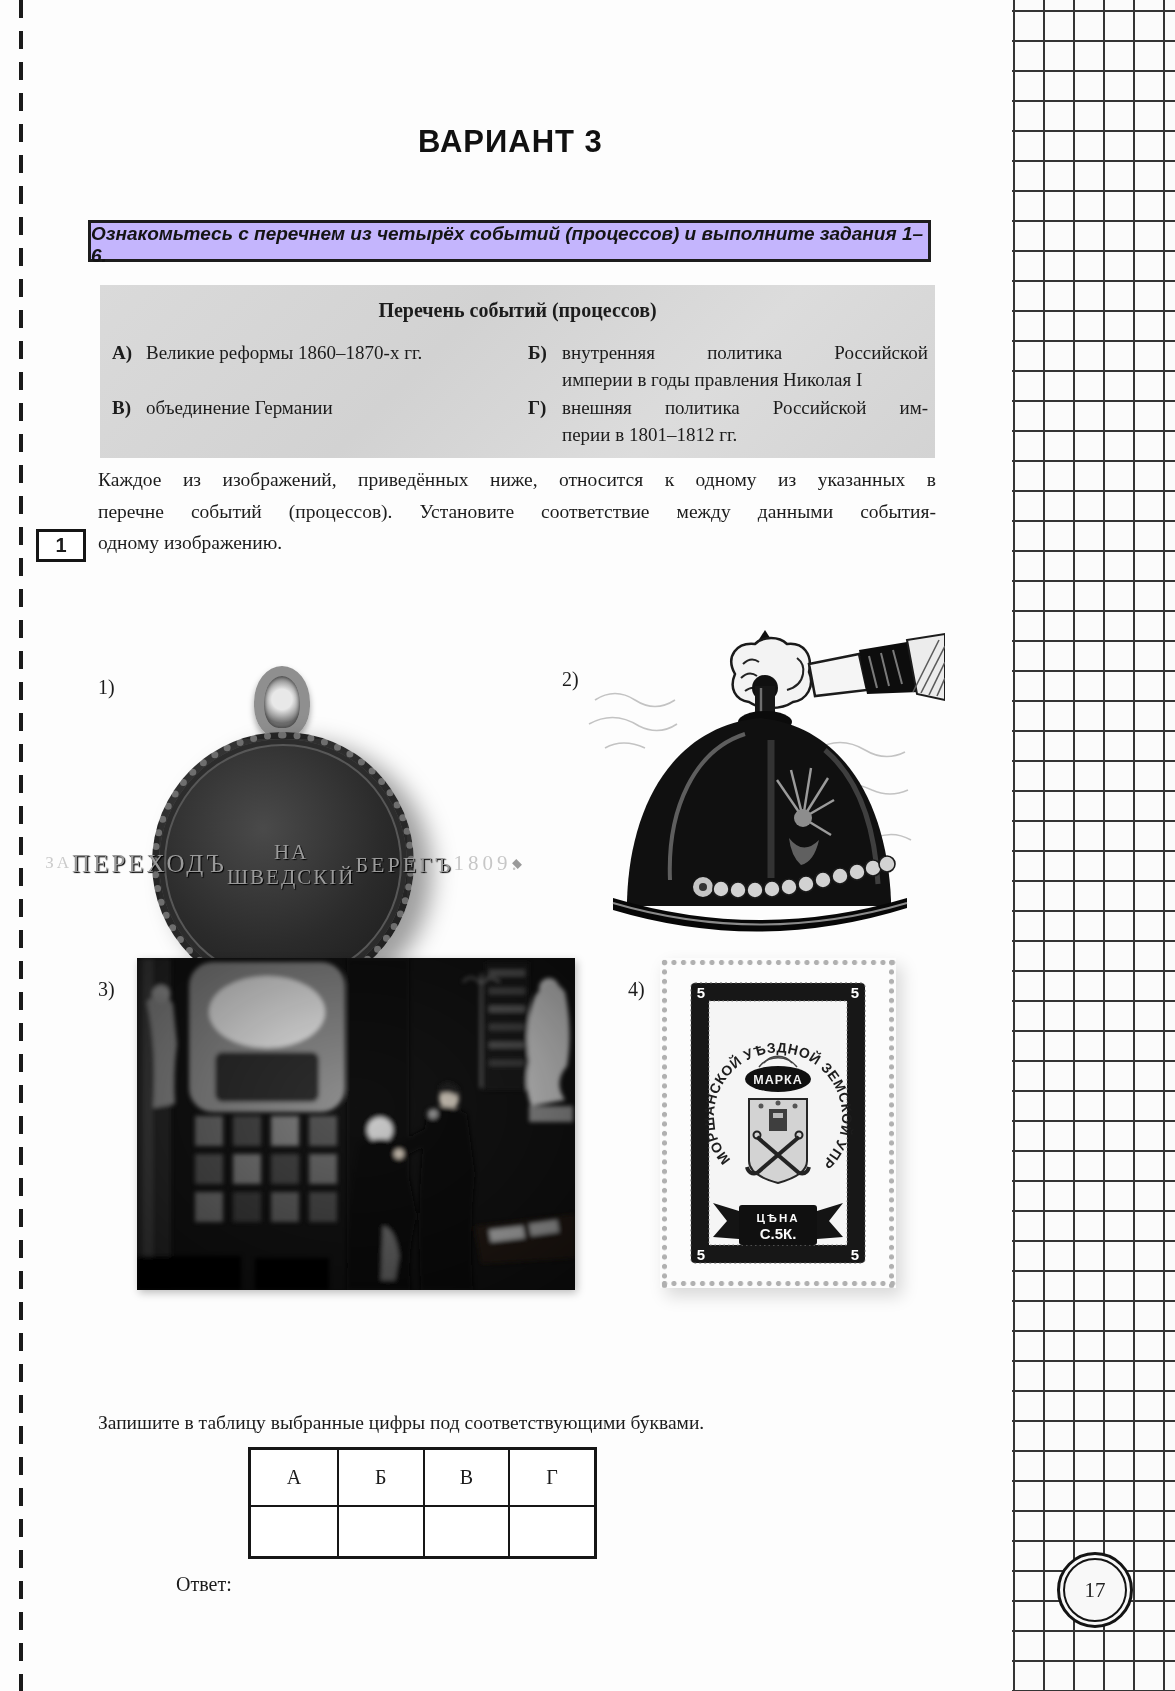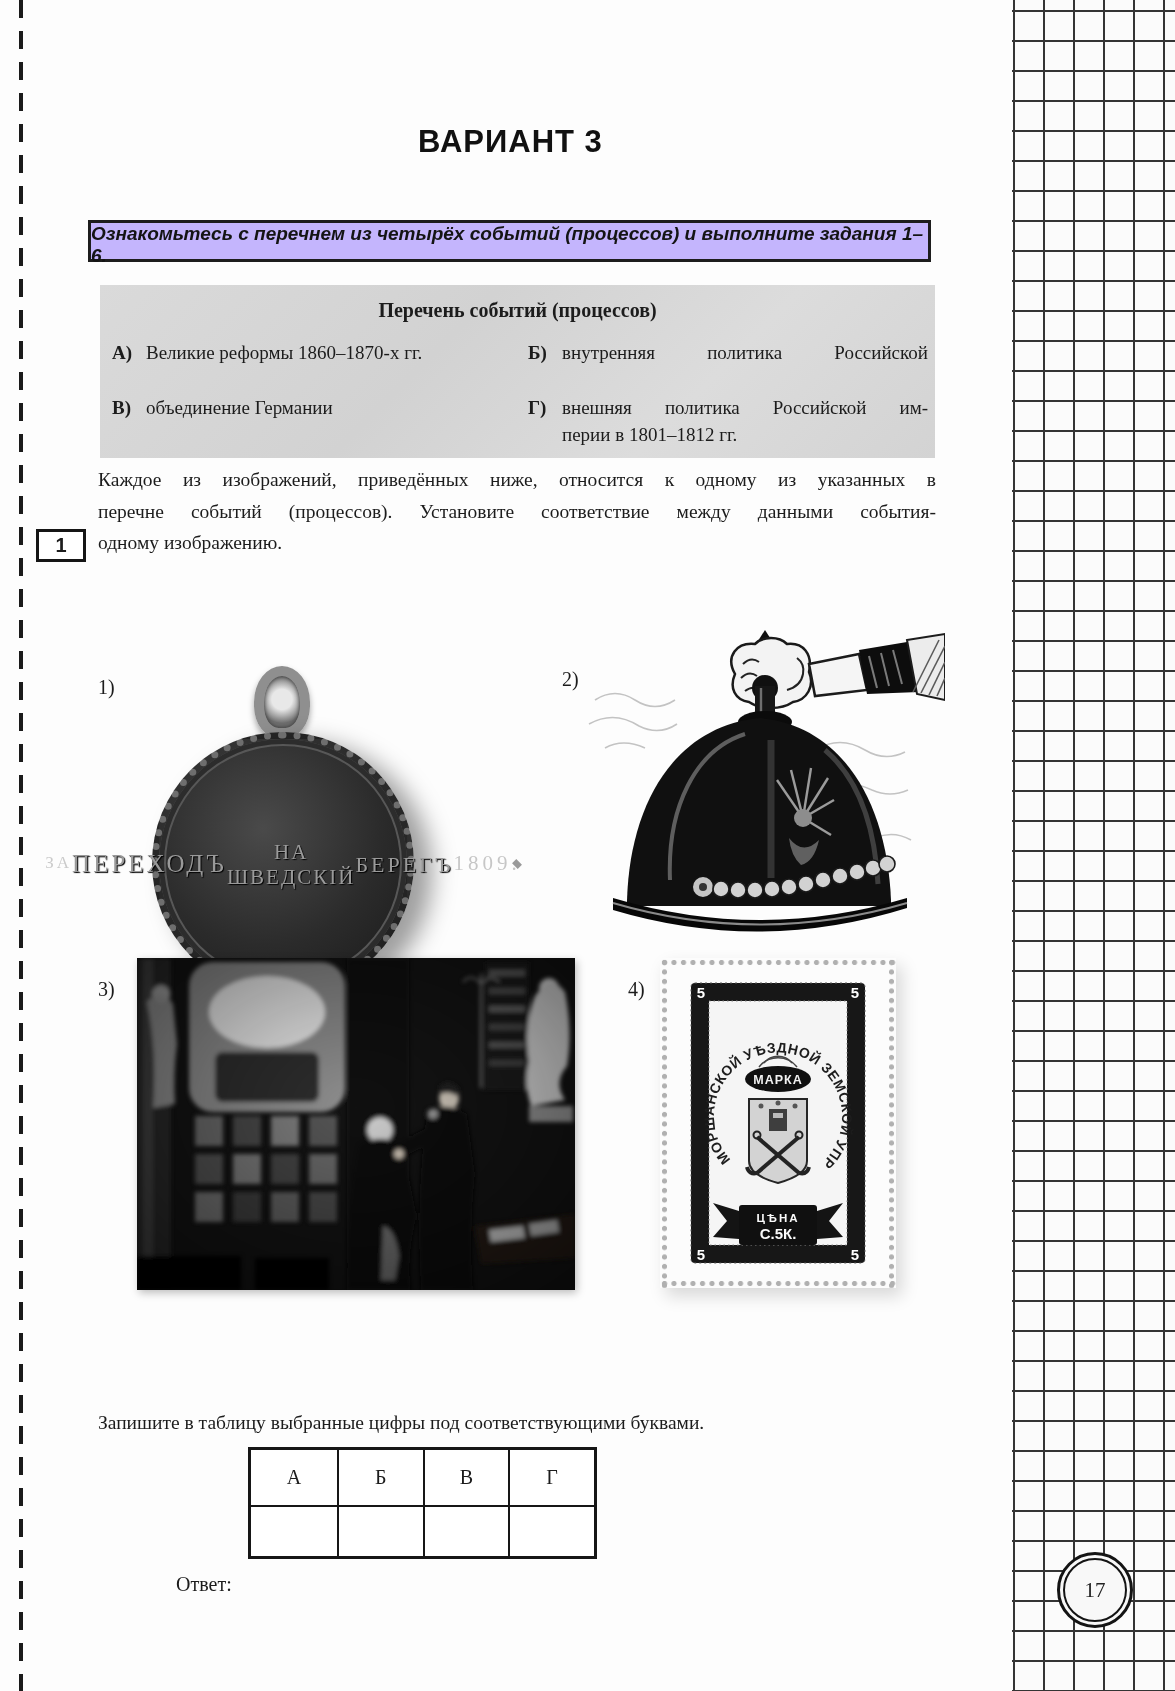--- a/index.html
+++ b/index.html
@@ -124,20 +124,21 @@
 <div class="abs" id="events-panel">
   <div class="abs" id="events-title">Перечень событий (процессов)</div>
   <div class="abs ev-item" id="ev-a">
     <span class="ev-label">А)</span>
     <span class="ev-text">Великие реформы 1860–1870-х гг.</span>
   </div>
   <div class="abs ev-item" id="ev-b">
     <span class="ev-label">Б)</span>
     <span class="ev-text">
       <span class="jline">внутренняя политика Российской</span>
+      <span class="lline">империи в годы правления Николая I</span>
     </span>
   </div>
   <div class="abs ev-item" id="ev-v">
     <span class="ev-label">В)</span>
     <span class="ev-text">объединение Германии</span>
   </div>
   <div class="abs ev-item" id="ev-g">
     <span class="ev-label">Г)</span>
     <span class="ev-text">
       <span class="jline">внешняя политика Российской им-</span>

